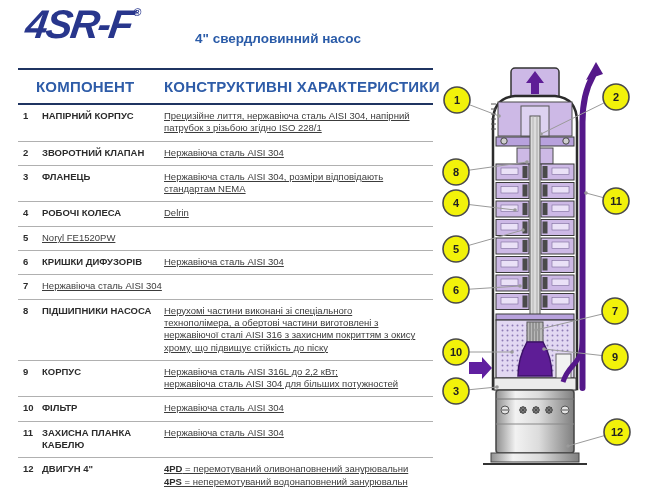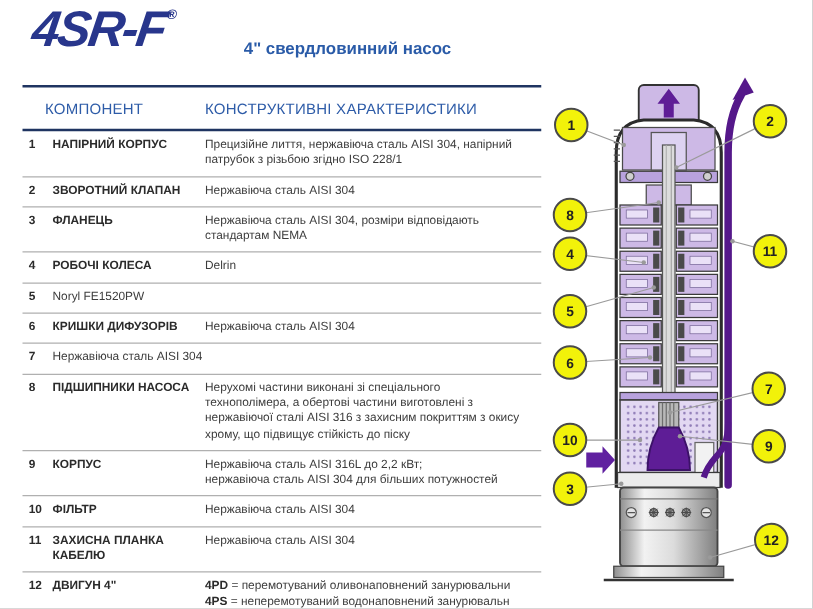--- a/index.html
+++ b/index.html
@@ -24,32 +24,32 @@
   
   .comp-table {
     position: absolute; left: 18px; top: 68px; width: 415px;
     border-top: 2px solid #1f3461;
   }
   .thead {
     position: relative; height: 35px;
     border-bottom: 2px solid #1f3461;
     display: flex; align-items: center;
   }
-  .th { font-weight: normal; color: #2e5ca8; font-size: 12px; letter-spacing: 0.2px; white-space: nowrap; }
+  .th { font-weight: bold; color: #2e5ca8; font-size: 15px; letter-spacing: 0.2px; white-space: nowrap; }
   .th1 { margin-left: 18px; }
   .th2 { position: absolute; left: 146px; text-align: center; }
   .row {
     display: grid; grid-template-columns: 24px 122px 1fr;
     padding: 5px 0 6px; border-top: 1px solid #b0b0b0;
     font-size: 9.5px; line-height: 12.3px; color: #3c3c3c;
   }
   .row:first-child { border-top: none; }
   .cell.num  { font-weight: bold; color: #2b2b2b; padding-left: 5px; }
   .cell.name { font-weight: bold; color: #2b2b2b; padding-right: 8px; }
-  .cell.desc { overflow: hidden; }
+  .cell.desc { overflow: hidden; text-decoration: underline; }
   .cell.desc .dline { white-space: nowrap; overflow: hidden; }
   .cell.desc b { color: #2b2b2b; }
   
   .diagram { position: absolute; left: 435px; top: 58px; }
   .diagram text { font: bold 11px "Liberation Sans", sans-serif; fill: #222; }
 </style>
 </head>
 <body>
 
 <div class="page">

